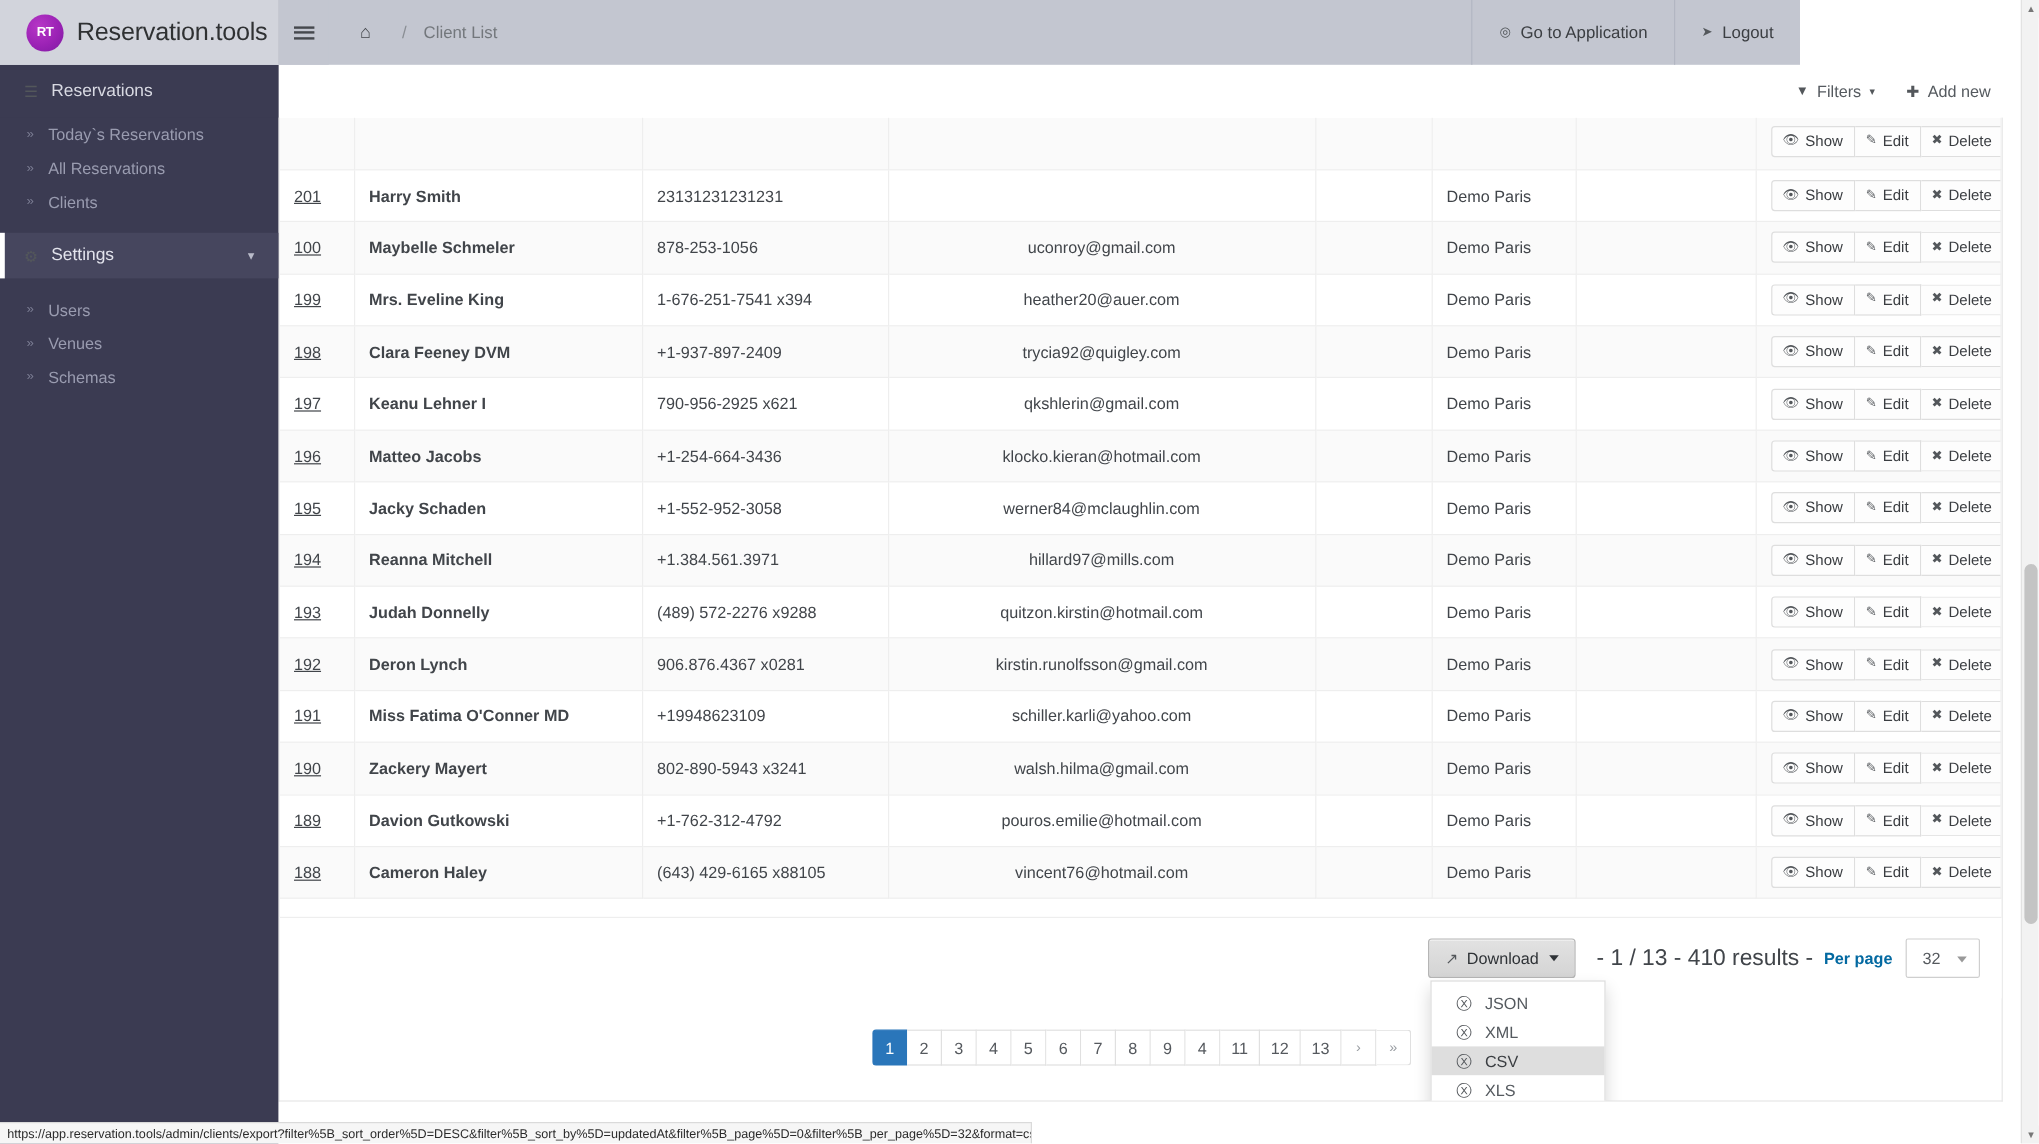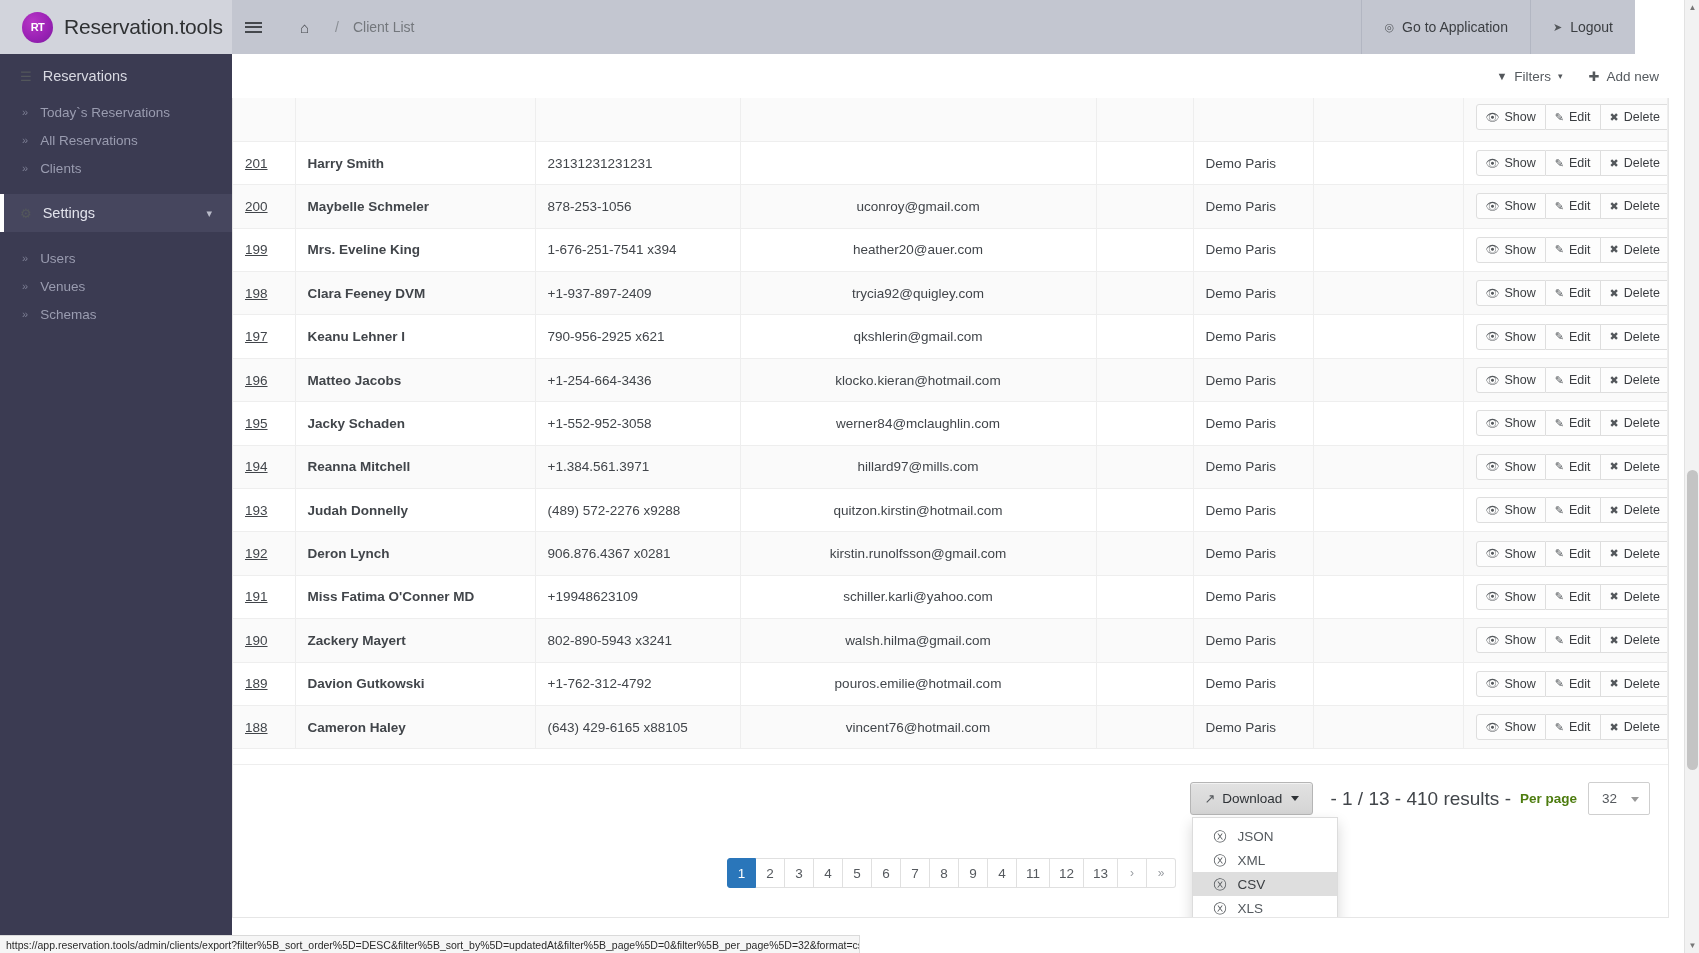--- a/index.html
+++ b/index.html
@@ -10,21 +10,21 @@
     font-family: "Liberation Sans", sans-serif;
     font-size: 14px;
     color: #333;
     background: #ffffff;
   }
   .app { position: relative; width: 1699px; height: 953px; }
 
   
   .topbar {
     position: absolute; top: 0; left: 0;
-    width: 1635px; height: 54px;
+    width: 1500px; height: 54px;
     background: #c3c6d0;
     display: flex; align-items: stretch;
     z-index: 30;
   }
   .brand {
     width: 232px; height: 54px;
     background: #d2d4dc;
     display: flex; align-items: center; gap: 11px;
     padding-left: 22px;
   }
@@ -195,21 +195,21 @@
   }
   .dl-item {
     display: flex; align-items: center; gap: 11px;
     height: 24px; padding: 0 20px;
     font-size: 13.5px; color: #555a5f;
     cursor: pointer;
   }
   .dl-item.active { background: #dedede; color: #3b3e42; }
 
   .results-txt { font-size: 19px; color: #41454a; margin-left: 17px; white-space: nowrap; }
-  .per-page-label { font-size: 13.5px; color: #4d7c0f; font-weight: bold; margin-left: 9px; }
+  .per-page-label { font-size: 13.5px; color: #0369a1; font-weight: bold; margin-left: 9px; }
   .per-page-sel {
     position: relative;
     width: 62px; height: 33px; margin-left: 11px;
     background: #fff; border: 1px solid #cfcfcf; border-radius: 2px;
     display: flex; align-items: center; padding-left: 13px;
     font-size: 13.5px; color: #55595e; cursor: pointer;
   }
   .per-page-sel .tri {
     position: absolute; right: 10px; top: 14px;
     width: 0; height: 0; border-left: 4px solid transparent; border-right: 4px solid transparent; border-top: 5px solid #999;
@@ -416,21 +416,21 @@
                   </span>
                 <span class="b">
                     <span class="ico">✖</span>
                     <span>Delete</span>
                   </span>
               </span>
             </td>
           </tr>
 
           <tr>
-            <td class="c-id">200</td>
+            <td class="c-id">100</td>
             <td class="c-name">Maybelle Schmeler</td>
             <td class="c-phone">878-253-1056</td>
             <td class="c-email">uconroy@gmail.com</td>
             <td class="c-blank"></td>
             <td class="c-venue">Demo Paris</td>
             <td class="c-extra"></td>
             <td class="c-actions">
               <span class="btn-group">
                 <span class="b">
                     <span class="ico">👁</span>

